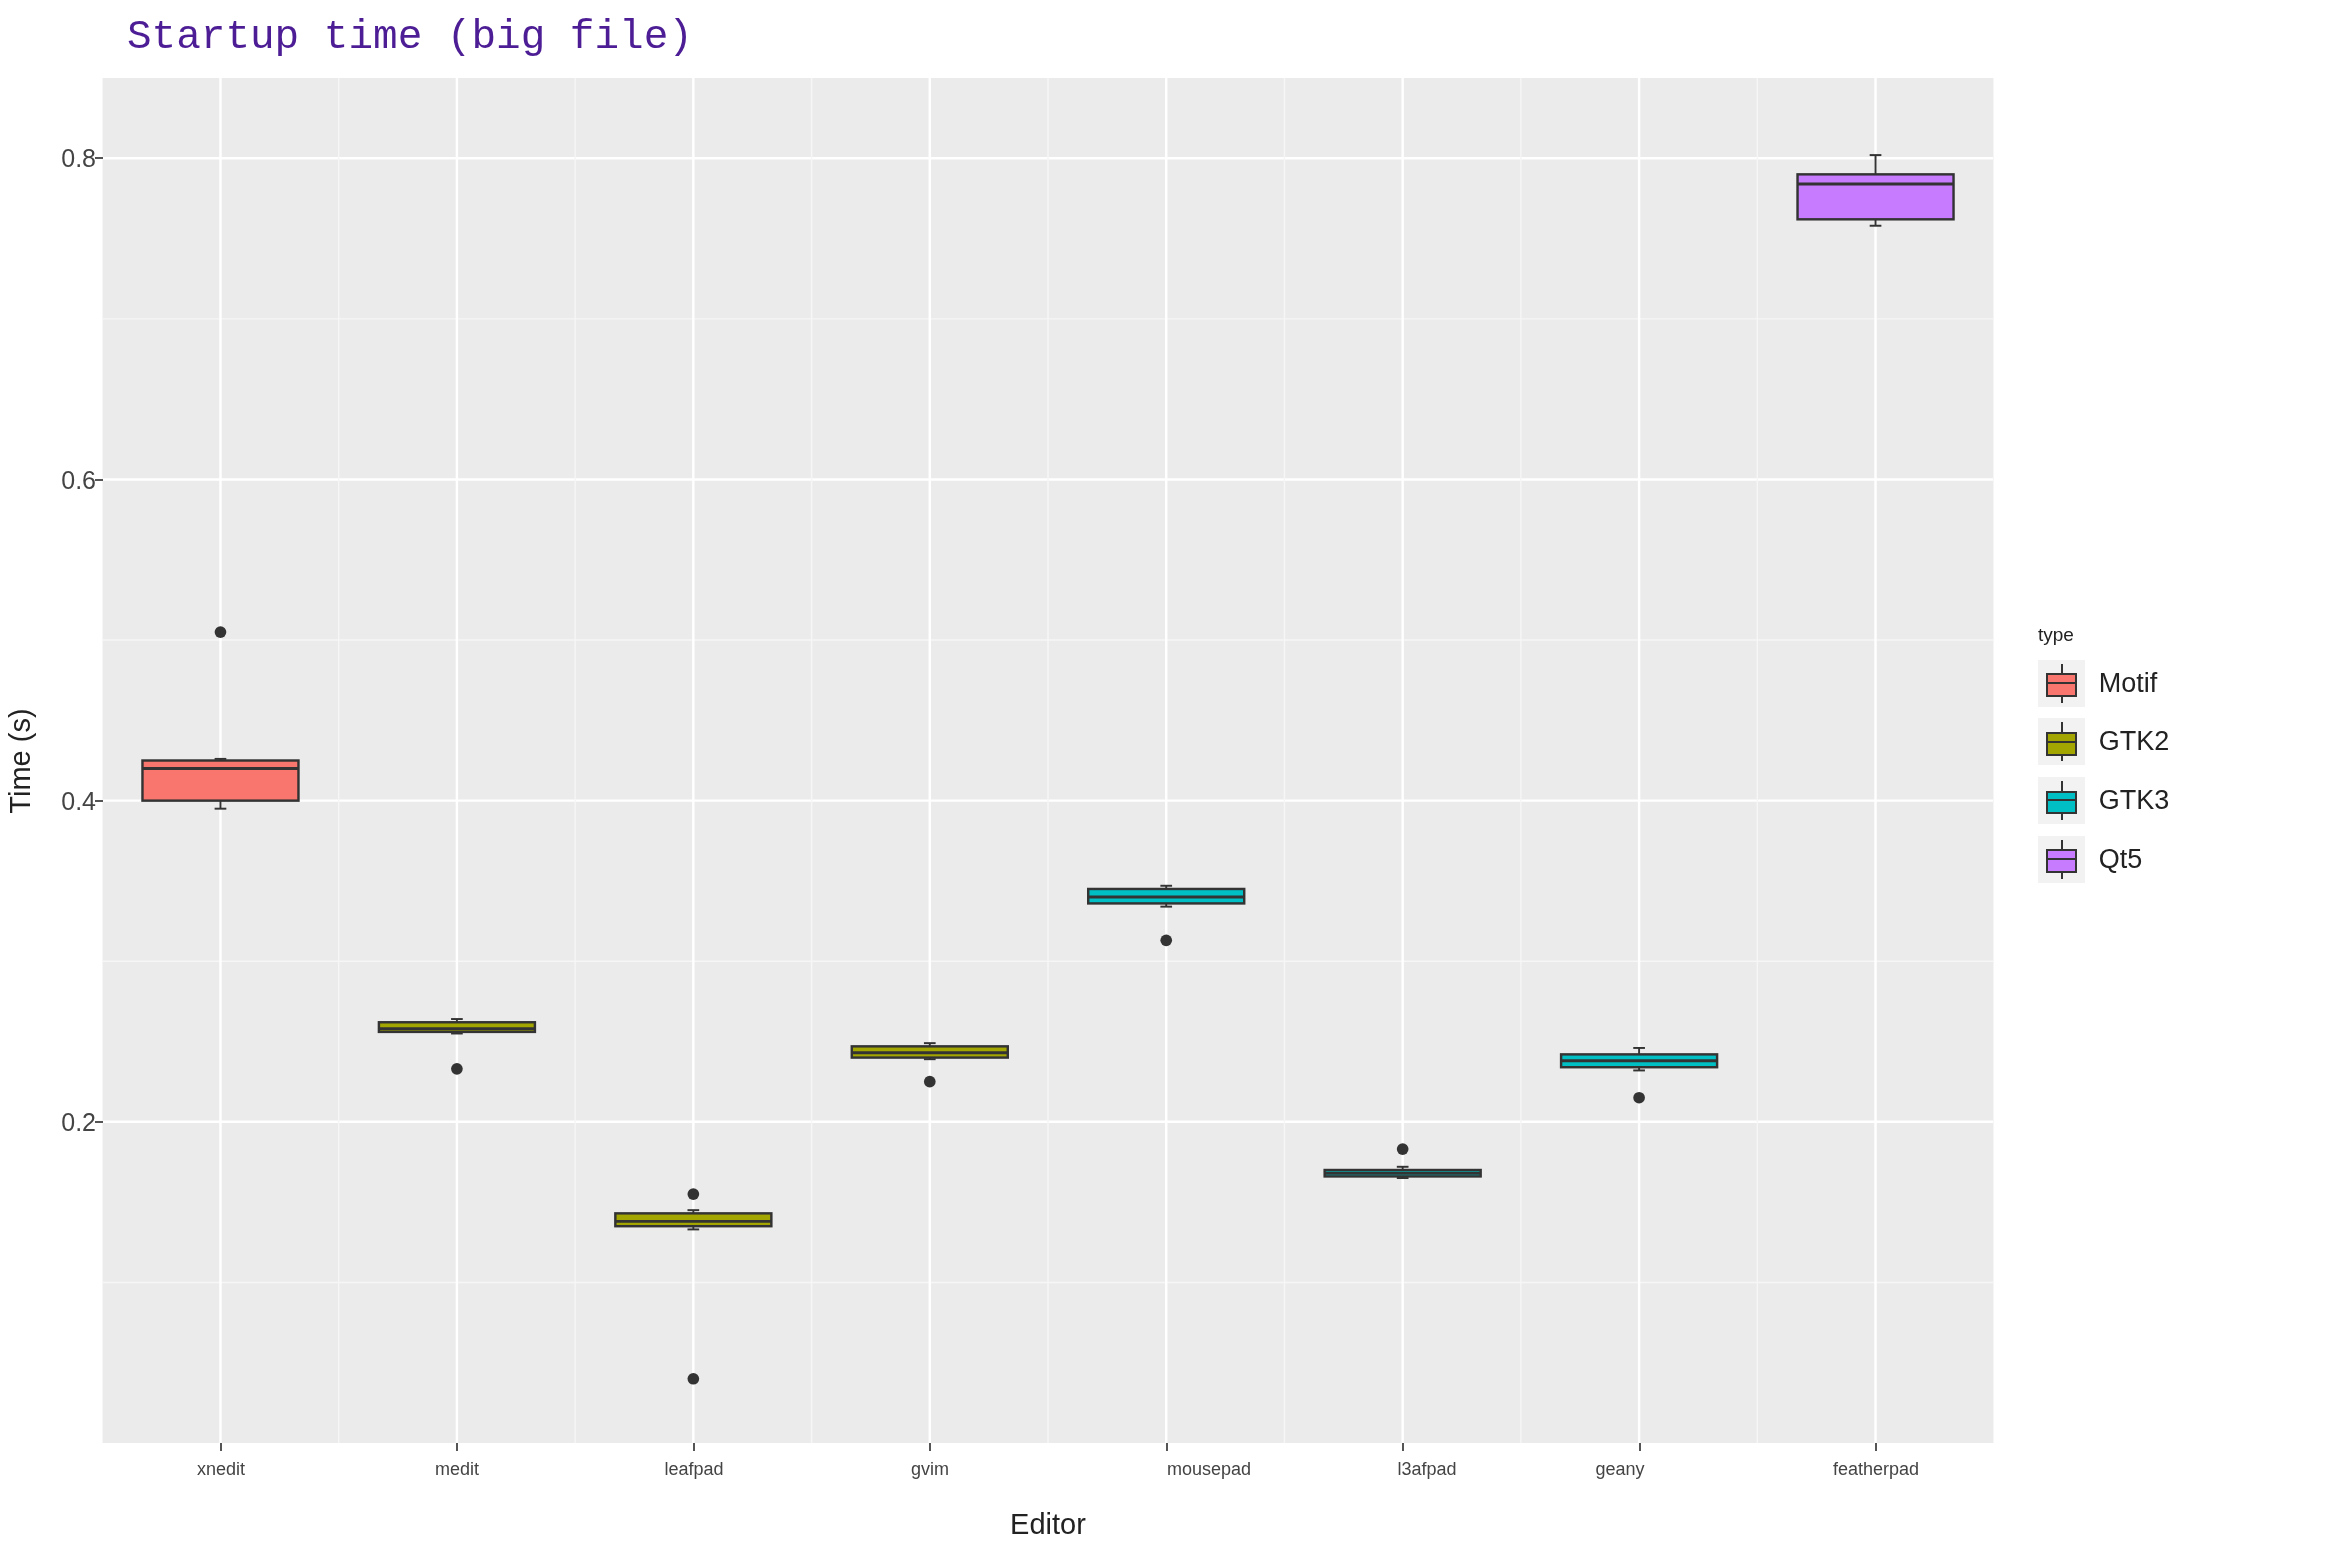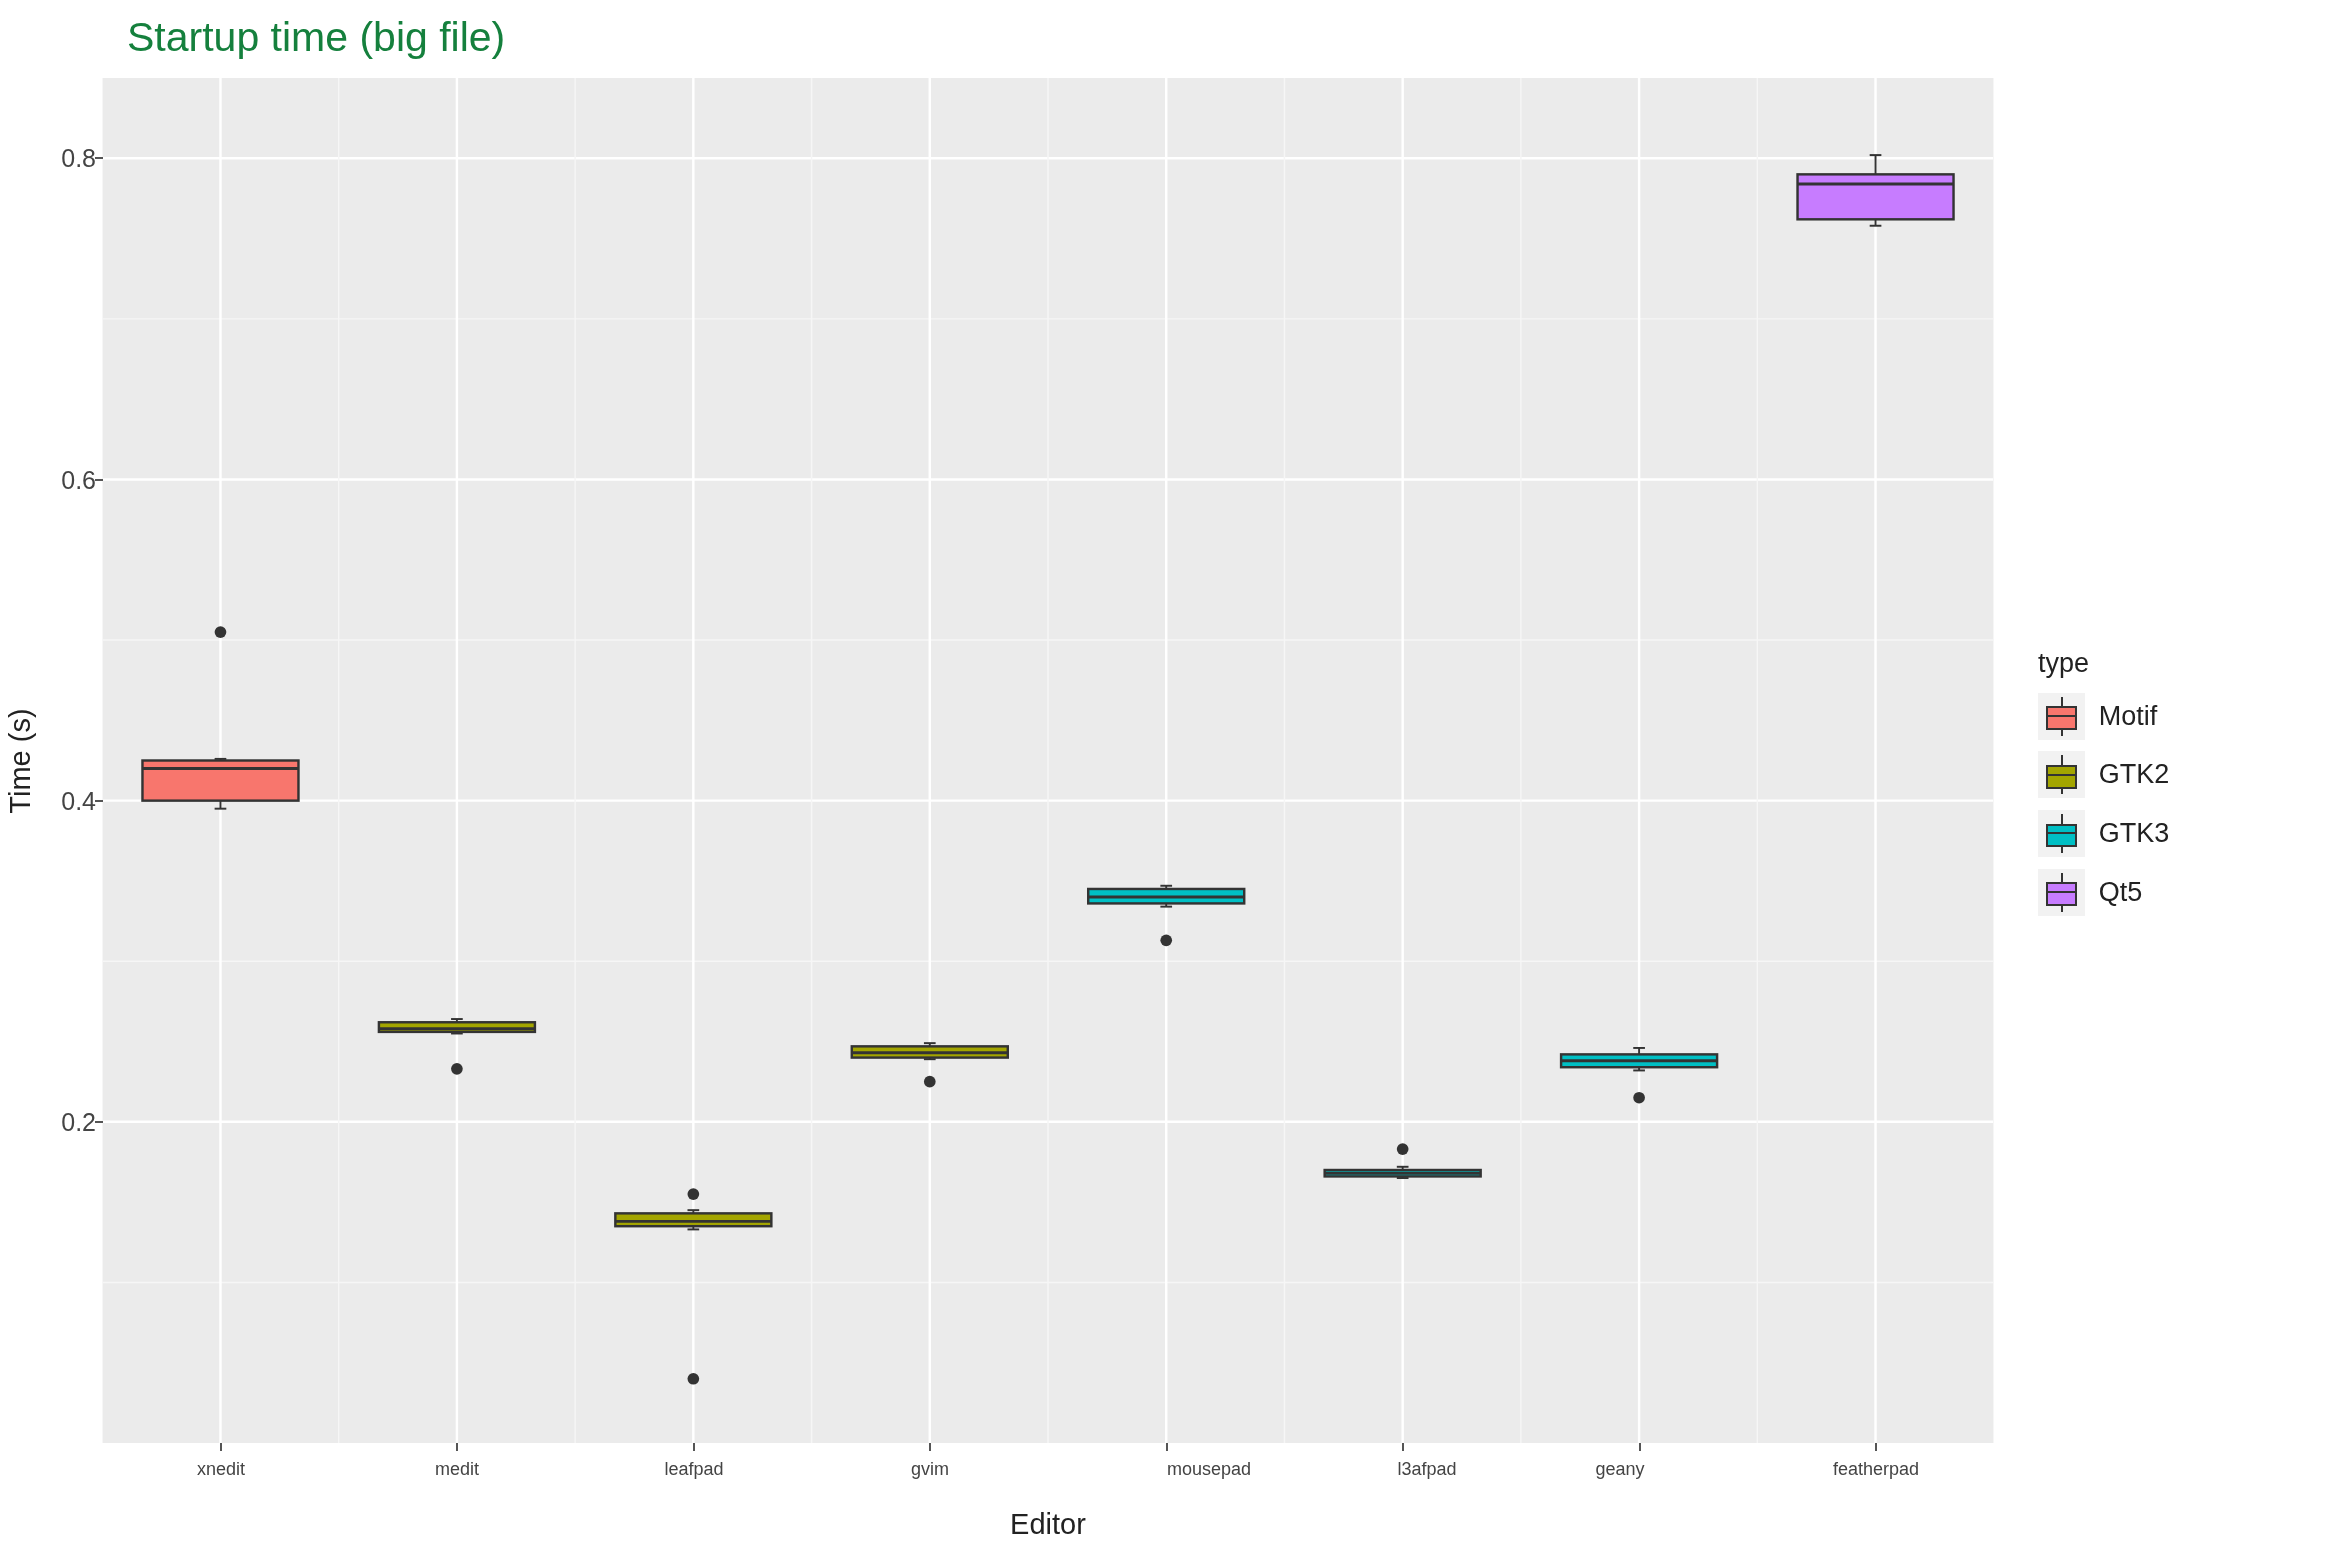--- a/index.html
+++ b/index.html
@@ -13,21 +13,22 @@
     position: relative;
     width: 2341px;
     height: 1560px;
   }
   .title {
     position: absolute;
     left: 127px;
     top: 13.7px;
     font-size: 41px;
     font-weight: 400;
-    color: #15803d;
+    color: #4c1d95;
+    font-family: Liberation Mono, monospace;
   }
   .panel {
     position: absolute;
     left: 102px;
     top: 78px;
     width: 1892px;
     height: 1365px;
     background: #ebebeb;
   }
   .panel svg { display:block; }
@@ -80,23 +81,22 @@
     transform: translateX(-1px);
   }
   
   .legend {
     position: absolute;
     left: 2038px;
     top: 624px;
     font-size: 27px;
   }
   .legend-title {
-    font-size: 27px;
+    font-size: 19px;
     margin-bottom: 13.7px;
-    margin-top: 24px;
   }
   .legend-row {
     display: flex;
     align-items: center;
     margin-bottom: 11.7px;
   }
   .legend-key {
     width: 47px;
     height: 47px;
     background: #f2f2f2;

